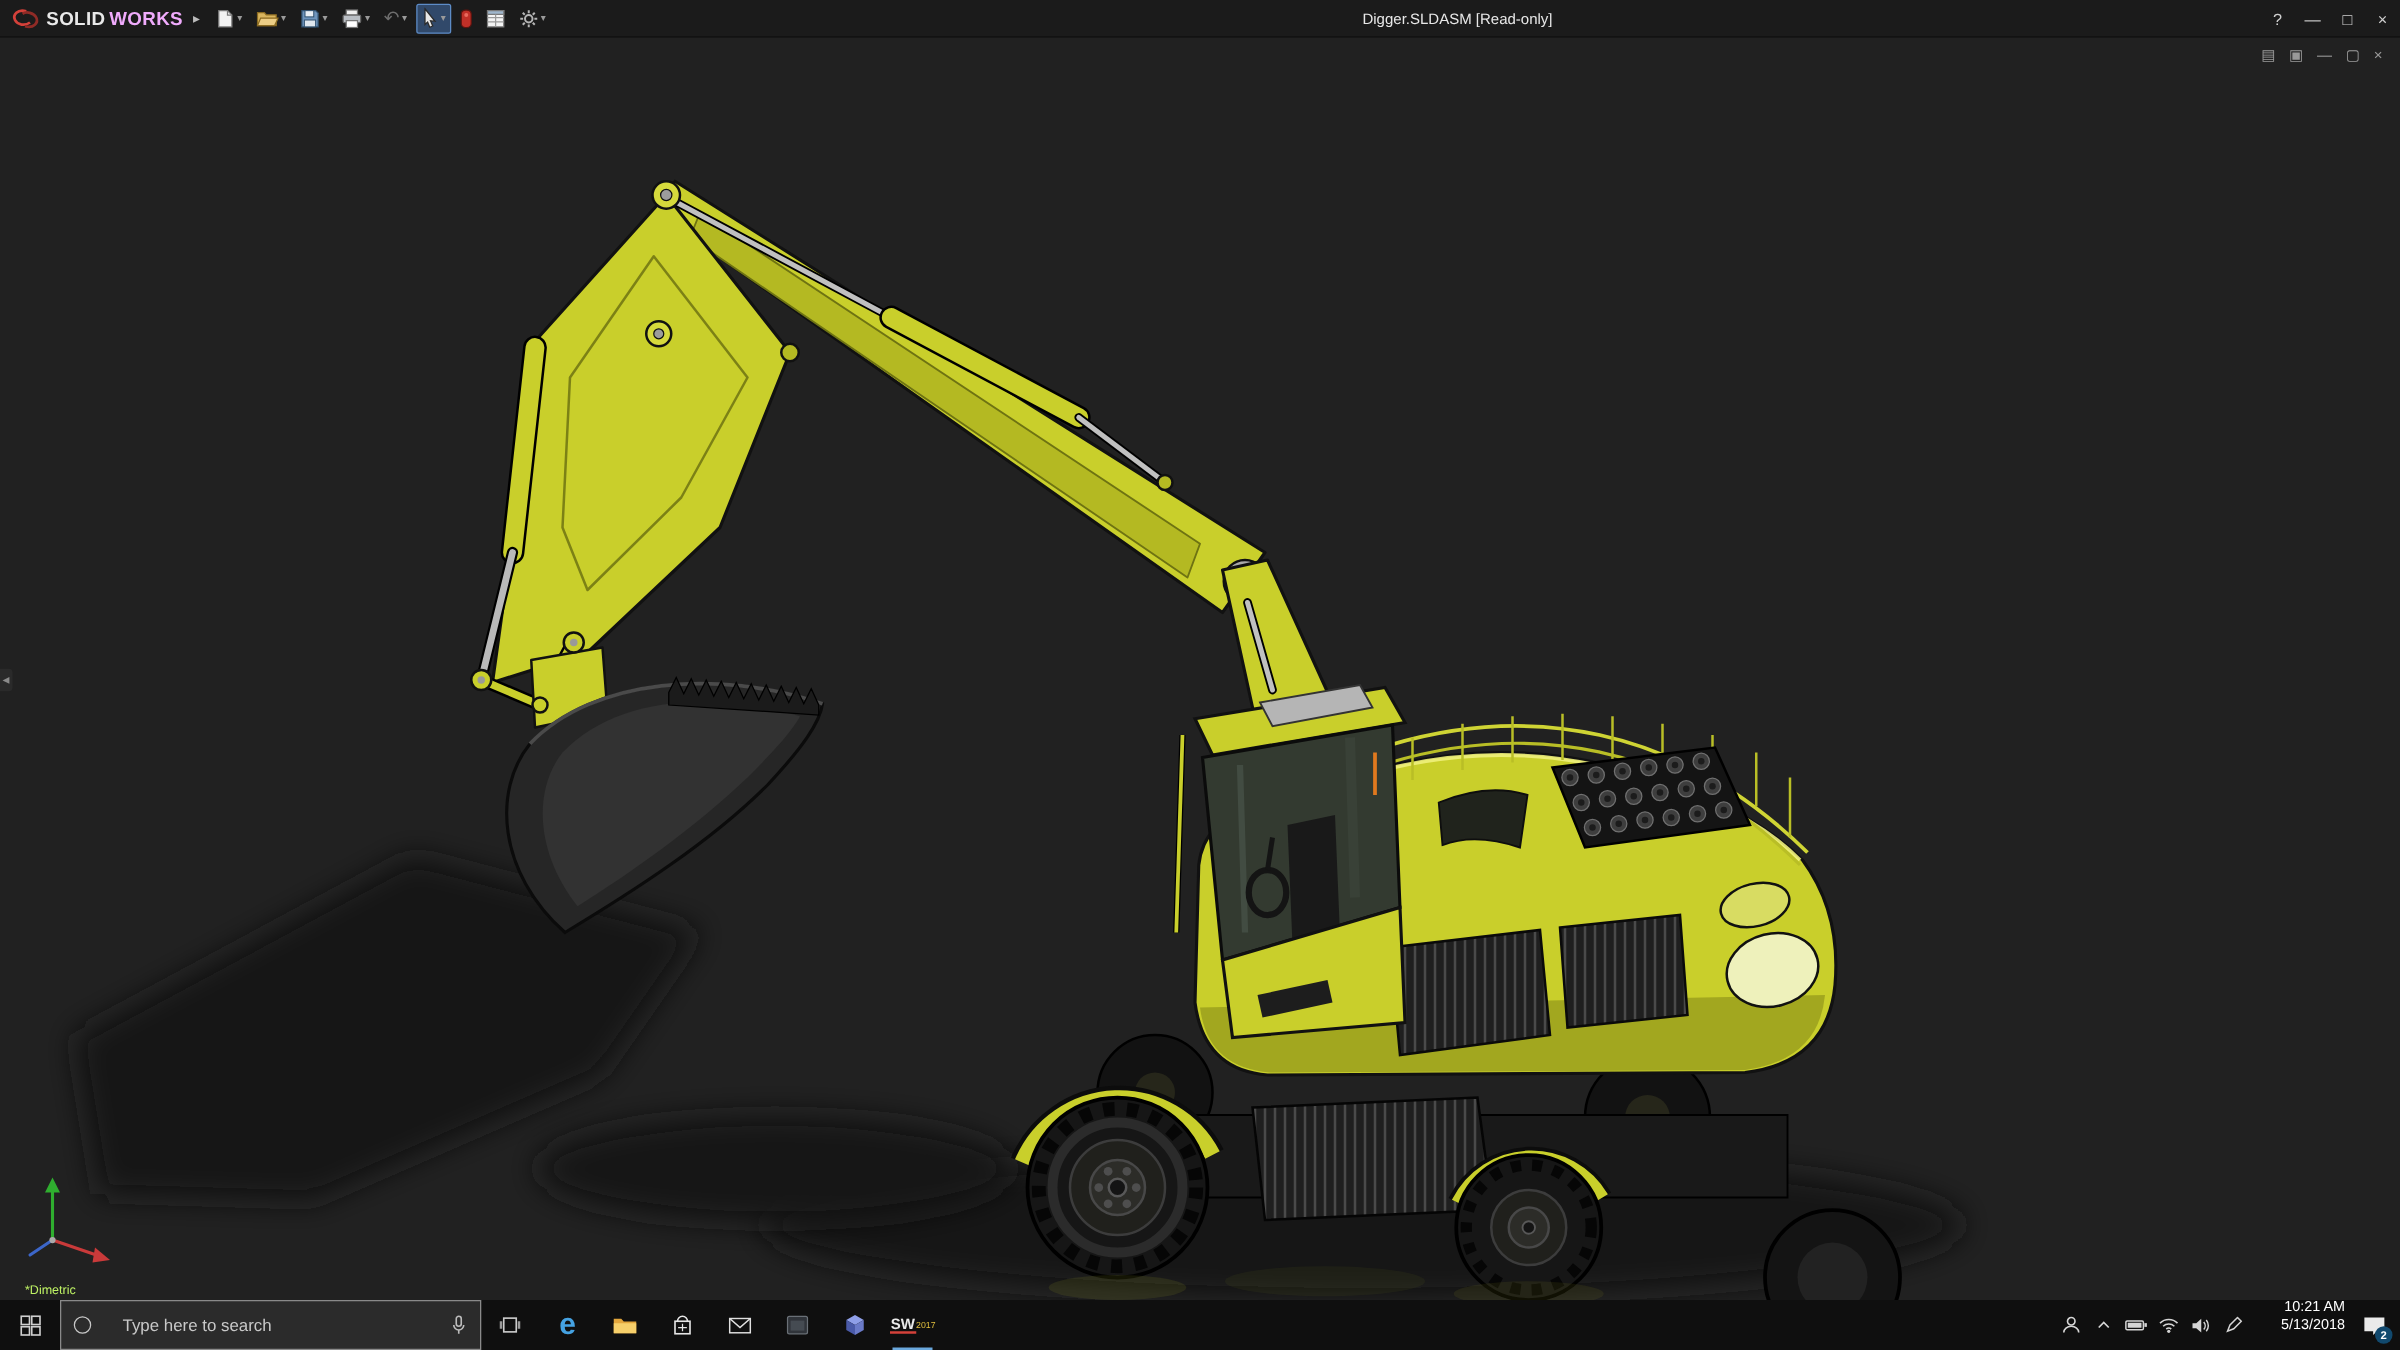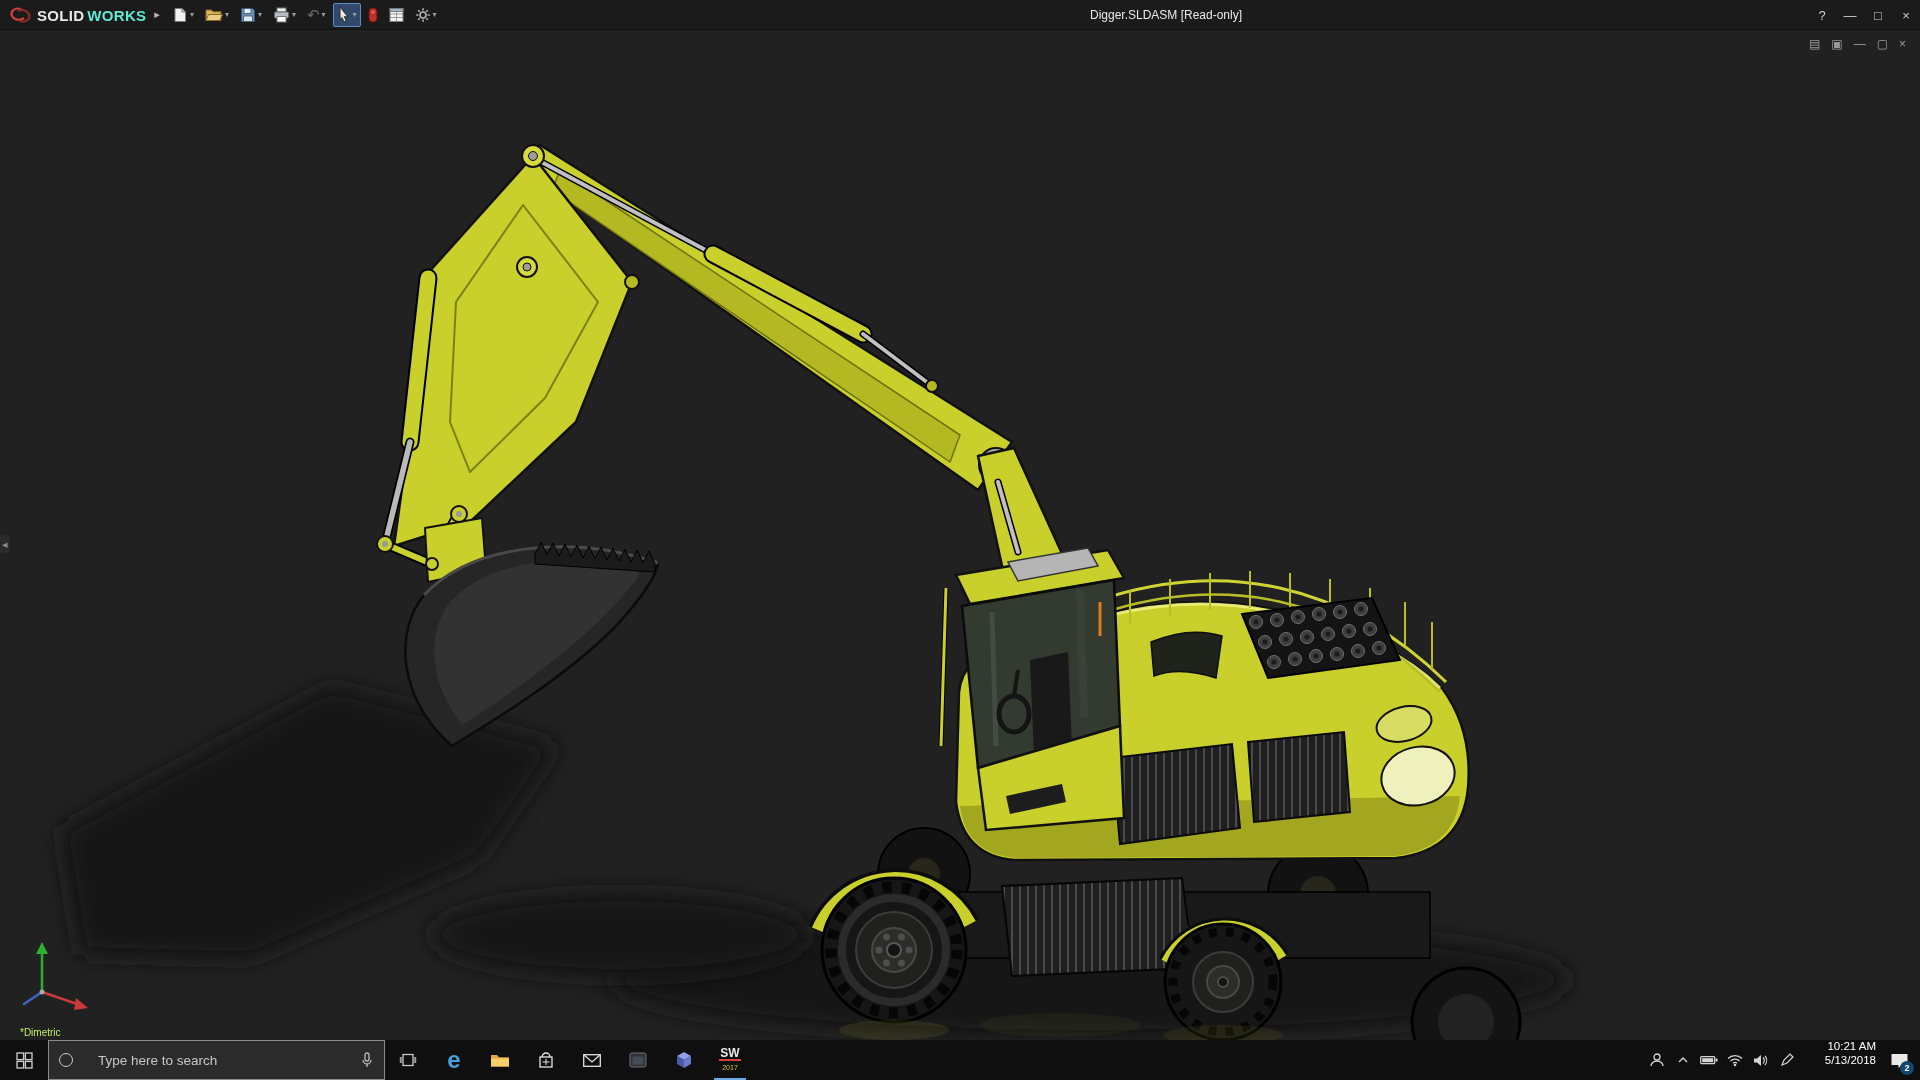--- a/index.html
+++ b/index.html
@@ -5,21 +5,21 @@
   *{margin:0;padding:0;box-sizing:border-box}
   html,body{width:1920px;height:1080px;overflow:hidden;background:#000;
     font-family:"Liberation Sans",sans-serif}
   .screen{position:relative;width:1920px;height:1080px;background:#212121;overflow:hidden}
 
   
   .titlebar{position:absolute;top:0;left:0;right:0;height:30px;background:#1b1b1b;
     display:flex;align-items:center;color:#ddd;z-index:30;border-bottom:1px solid #111}
   .brand{display:flex;align-items:flex-end;gap:3px;padding:0 6px 0 8px}
   .brand .solid{color:#e9e9e9;font-weight:bold;font-size:15px;letter-spacing:.3px}
-  .brand .works{color:#5eead4;font-weight:bold;font-size:15px;letter-spacing:.3px}
+  .brand .works{color:#f0abfc;font-weight:bold;font-size:15px;letter-spacing:.3px}
   .flyout{color:#bbb;font-size:11px;margin:0 8px 0 2px;cursor:default}
   .toolbar{display:flex;align-items:center;gap:3px}
   .tb-item{display:flex;align-items:center;height:24px;padding:0 3px;border-radius:2px;
     border:1px solid transparent}
   .tb-item.active{background:#31496a;border:1px solid #5d8cc7}
   .tb-item .caret{font-size:8px;color:#9a9a9a;margin-left:2px}
   .tb-item .undo-glyph{font-size:15px;color:#6e6e6e;line-height:15px}
   .tb-title{position:absolute;left:1166px;transform:translateX(-50%);font-size:12px;
     color:#e8e8e8;white-space:nowrap}
   .win-controls{position:absolute;right:0;top:0;height:30px;display:flex;align-items:center}
@@ -39,21 +39,21 @@
     display:flex;align-items:center;z-index:40}
   .start{width:48px;height:40px;display:flex;align-items:center;justify-content:center}
   .searchbox{width:337px;height:40px;background:#2b2b2b;border:1px solid #8a8a8a;
     display:flex;align-items:center;gap:25px;padding:0 10px}
   .search-ring{width:14px;height:14px;border:1.6px solid #c8c8c8;border-radius:50%;flex:0 0 auto}
   .searchbox input{flex:1;background:transparent;border:none;outline:none;color:#c8c8c8;
     font-size:13.5px;font-family:"Liberation Sans",sans-serif}
   .searchbox input::placeholder{color:#c8c8c8;opacity:1}
   .tb-app{width:46px;height:40px;display:flex;align-items:center;justify-content:center;position:relative}
   .edge-e{color:#45a2e2;font-size:24px;font-weight:bold;line-height:24px}
-  .sw-tile{display:flex;flex-direction:column;align-items:center;line-height:11px}
+  .sw-tile{display:flex;flex-direction:row;align-items:center;line-height:11px}
   .sw-letters{color:#e9e9e9;font-weight:bold;font-size:12px;border-bottom:2px solid #d4413a;padding:0 1px}
   .sw-year{color:#e3c13e;font-size:7px;margin-top:1px}
   .app-underline{position:absolute;bottom:0;left:7px;right:7px;height:2.5px;background:#6aa8dd}
   .tray{margin-left:auto;display:flex;align-items:flex-start;gap:0;padding-right:4px}
   .tray-ic{width:26px;height:40px;display:flex;align-items:center;justify-content:center}
   .clock{width:72px;text-align:right;color:#fff;font-size:11.5px;line-height:13.5px;margin:0 6px 0 4px}
   .action{position:relative;width:34px;height:40px;display:flex;align-items:center;justify-content:center}
   .badge{position:absolute;right:2px;bottom:5px;min-width:14px;height:14px;border-radius:50%;
     background:#11496e;color:#fff;font-size:9px;font-weight:bold;display:flex;
     align-items:center;justify-content:center}

